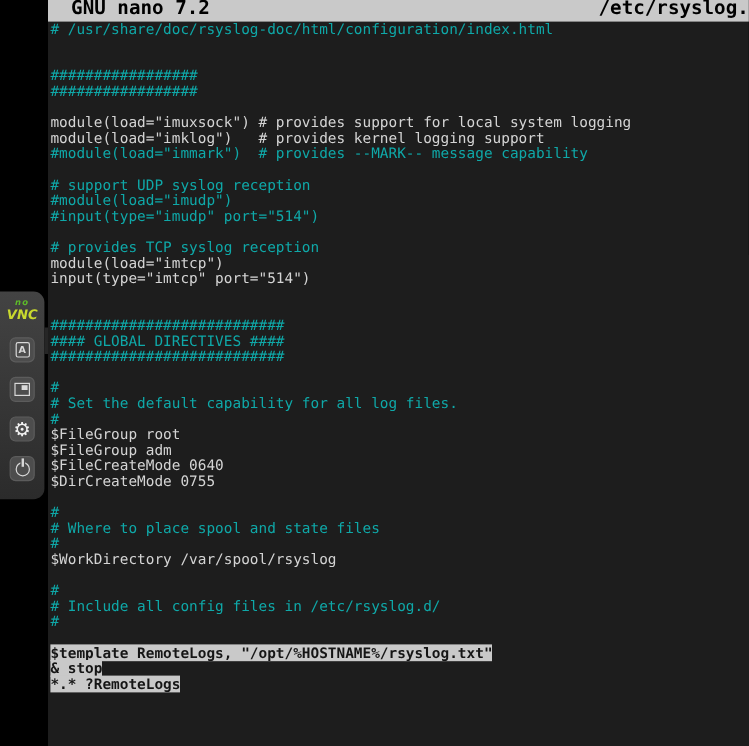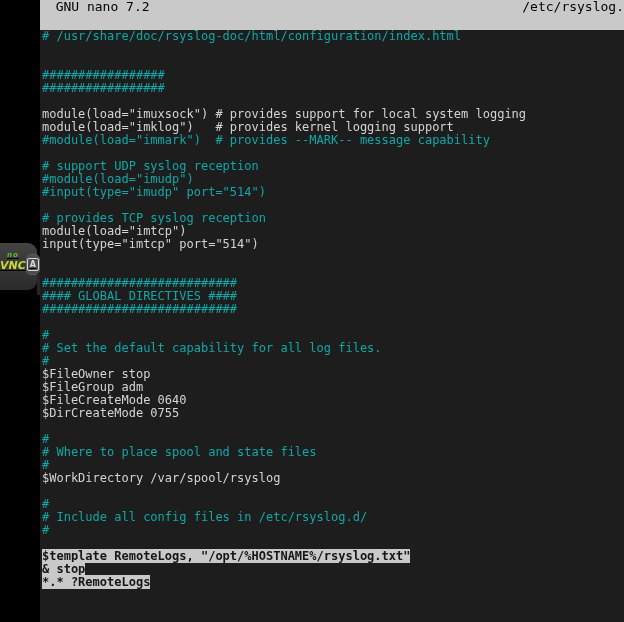--- a/index.html
+++ b/index.html
@@ -12,23 +12,22 @@
   }
   .screen { position:absolute; inset:0; }
 
   
   .left-strip { position:absolute; left:0; top:0; width:40px; height:622px; background:#000; }
   .vnc-panel {
     position:absolute; left:0; top:243px; width:37px;
     background:linear-gradient(180deg,#434343,#2b2b2b);
     border-radius:0 9px 9px 0;
     padding:5px 0 9px;
-    display:flex; flex-direction:row; align-items:center;
+    display:flex; flex-direction:column; align-items:center;
     box-shadow:0 0 5px rgba(0,0,0,.7);
-    text-decoration:underline;
   }
   .vnc-logo { margin-bottom:6px; text-align:center; line-height:1; }
   .logo-no  { display:block; color:#5dbb2a; font:italic bold 7px "DejaVu Sans", sans-serif; letter-spacing:1px; }
   .logo-vnc { display:block; color:#c9d92e; font:italic bold 11px "DejaVu Sans", sans-serif; }
 
   .vnc-btn {
     width:21px; height:21px; margin:6px 0;
     background:#4d4d4d; border:1px solid #5c5c5c; border-radius:5px;
     display:flex; align-items:center; justify-content:center;
     cursor:pointer;
@@ -46,23 +45,23 @@
     position:absolute; left:37px; top:273px; width:13px; height:22px;
     background:#262626; border-radius:0 6px 6px 0;
     display:flex; align-items:center; justify-content:center;
     color:#ececec; font-family:"DejaVu Sans", sans-serif; font-size:6px;
     cursor:pointer;
   }
 
   
   .terminal { position:absolute; left:40px; top:0; width:584px; height:622px; background:var(--term_bg, #1d1d1d); }
   .titlebar {
-    height:30px; background:var(--bar_bg, #c8c8c8); color:#000;
-    font-size:13px; line-height:13px; white-space:pre;
-    display:flex; justify-content:space-between;
+    height:18px; background:var(--bar_bg, #c8c8c8); color:#000;
+    font-size:16px; line-height:13px; white-space:pre;
+    display:flex; justify-content:space-between;font-weight:bold;
   }
   .lines { font-size:12px; line-height:13px; padding-left:2px; }
   .tline { height:13px; white-space:pre; }
   .cyan  { color:var(--cyan, #0fa8a8); }
   .white { color:var(--fg, #d4d4d4); }
   .hl    { background:var(--hl_bg, #c8c8c8); color:var(--hl_fg, #151515);font-weight:bold; }
 </style>
 </head>
 <body>
 
@@ -128,21 +127,21 @@
         <div class="tline"><span class="white">input(type="imtcp" port="514")</span></div>
         <div class="tline"></div>
         <div class="tline"></div>
         <div class="tline"><span class="cyan">###########################</span></div>
         <div class="tline"><span class="cyan">#### GLOBAL DIRECTIVES ####</span></div>
         <div class="tline"><span class="cyan">###########################</span></div>
         <div class="tline"></div>
         <div class="tline"><span class="cyan">#</span></div>
         <div class="tline"><span class="cyan"># Set the default capability for all log files.</span></div>
         <div class="tline"><span class="cyan">#</span></div>
-        <div class="tline"><span class="white">$FileOwner stop</span></div>
+        <div class="tline"><span class="white">$FileGroup root</span></div>
         <div class="tline"><span class="white">$FileGroup adm</span></div>
         <div class="tline"><span class="white">$FileCreateMode 0640</span></div>
         <div class="tline"><span class="white">$DirCreateMode 0755</span></div>
         <div class="tline"></div>
         <div class="tline"><span class="cyan">#</span></div>
         <div class="tline"><span class="cyan"># Where to place spool and state files</span></div>
         <div class="tline"><span class="cyan">#</span></div>
         <div class="tline"><span class="white">$WorkDirectory /var/spool/rsyslog</span></div>
         <div class="tline"></div>
         <div class="tline"><span class="cyan">#</span></div>

